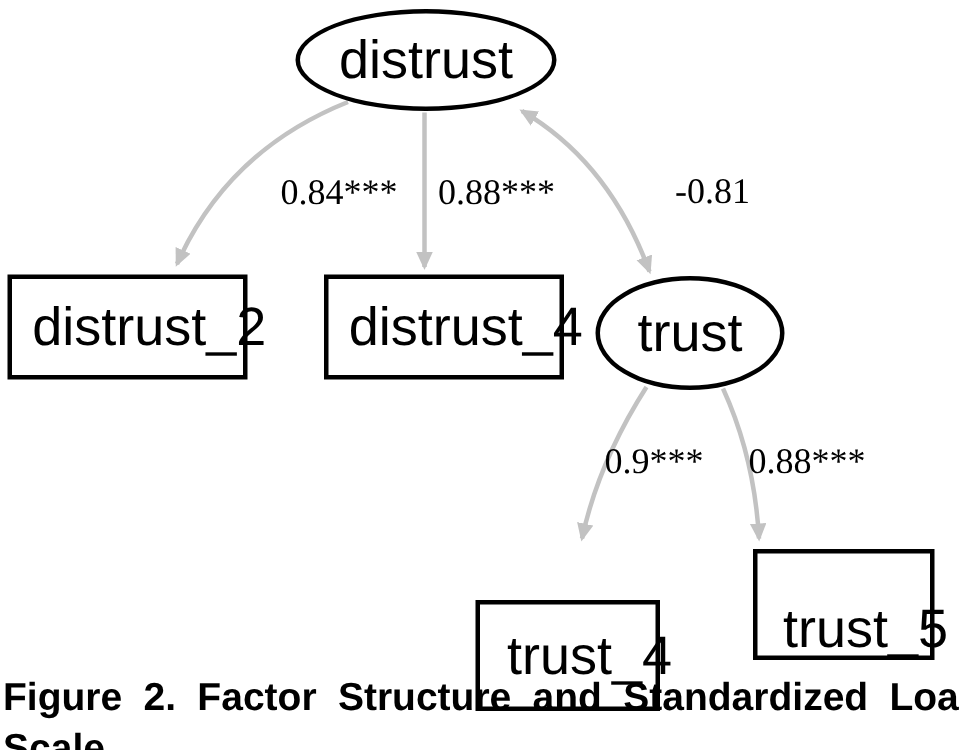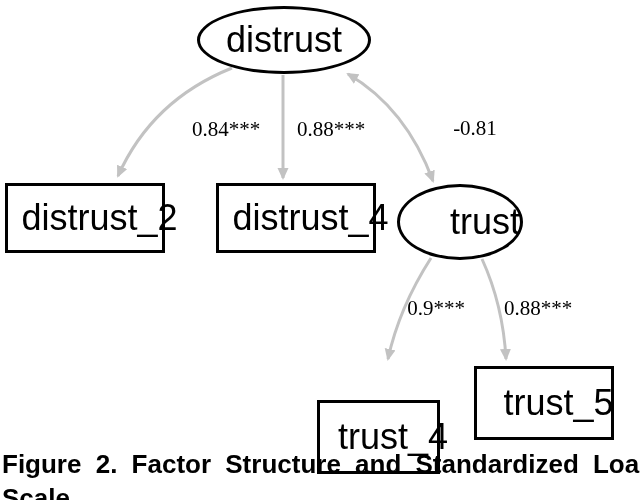--- a/index.html
+++ b/index.html
@@ -41,21 +41,21 @@
     border-radius: 50%;
   }
   .observed {
     border-radius: 0;
     padding-left: 29px;
   }
   .edge-label {
     position: absolute;
     transform: translate(-50%, -50%);
     font-family: "Liberation Serif", "DejaVu Serif", serif;
-    font-size: 21px;
+    font-size: 24px;
     line-height: 1;
     white-space: nowrap;
     background: transparent;
   }
   .caption {
     position: absolute;
     left: 2px;
     top: 447px;
     width: 760px;
     font-family: "Liberation Sans", sans-serif;
@@ -92,29 +92,29 @@
   </div>
 
   <div class="node observed" style="left:5px; top:183px; width:160px; height:70px;">
     <span>distrust_2</span>
   </div>
 
   <div class="node observed" style="left:216px; top:183px; width:160px; height:70px;">
     <span>distrust_4</span>
   </div>
 
-  <div class="node latent" style="left:397px; top:184px; width:126px; height:76px;justify-content:flex-end;">
+  <div class="node latent" style="left:397px; top:184px; width:126px; height:76px;">
     <span>trust</span>
   </div>
 
   <div class="node observed" style="left:317px; top:366px; width:123px; height:74px;margin-top:34px;">
     <span>trust_4</span>
   </div>
 
-  <div class="node observed" style="left:474px; top:366px; width:140px; height:74px;">
+  <div class="node observed" style="left:502px; top:366px; width:121px; height:74px;align-items:flex-end;">
     <span>trust_5</span>
   </div>
 
   <div class="edge-label" style="left:226px; top:129px;">0.84***</div>
   <div class="edge-label" style="left:331px; top:129px;">0.88***</div>
   <div class="edge-label" style="left:439px; top:128px;margin-left:36px;">-0.81</div>
   <div class="edge-label" style="left:436px; top:308px;">0.9***</div>
   <div class="edge-label" style="left:538px; top:308px;">0.88***</div>
 
   <div class="caption">

